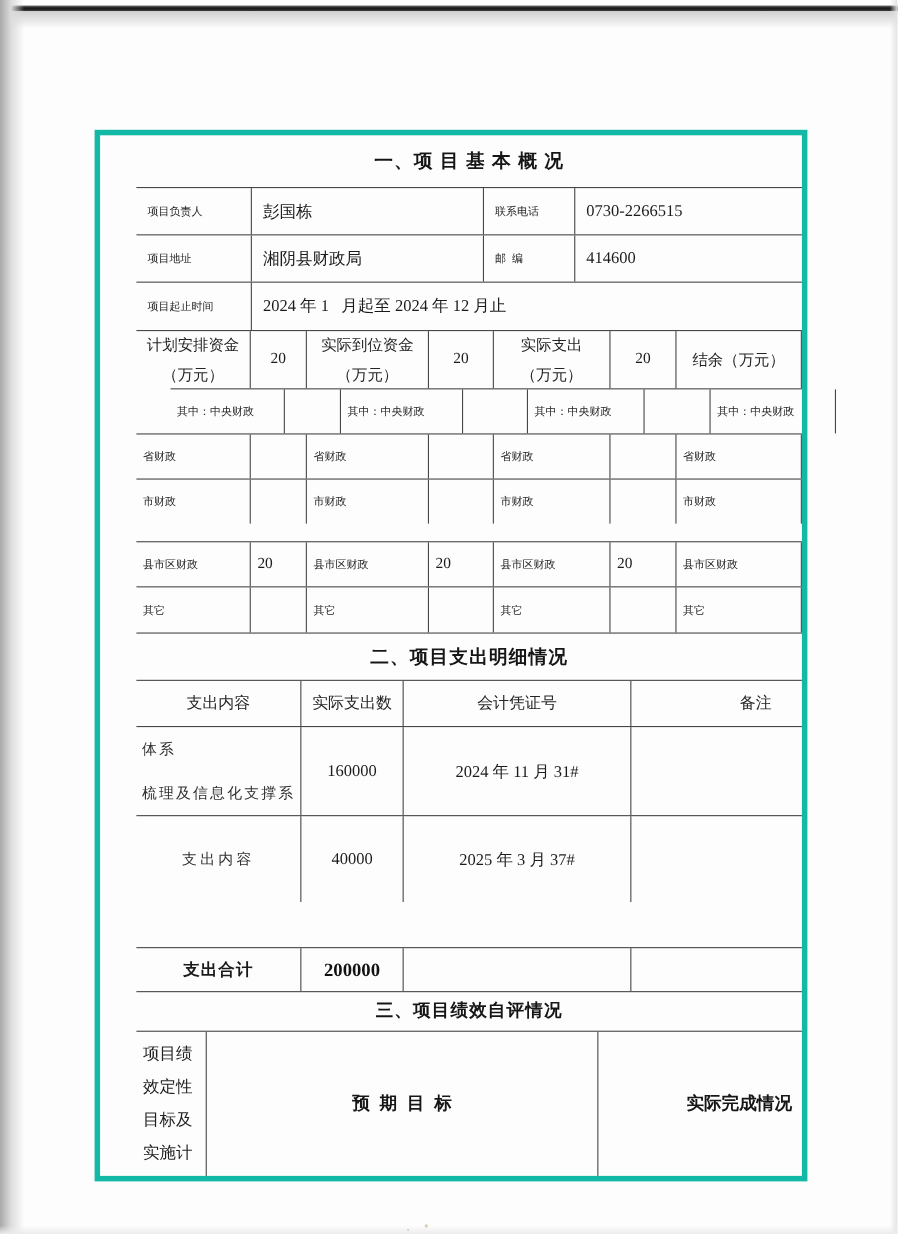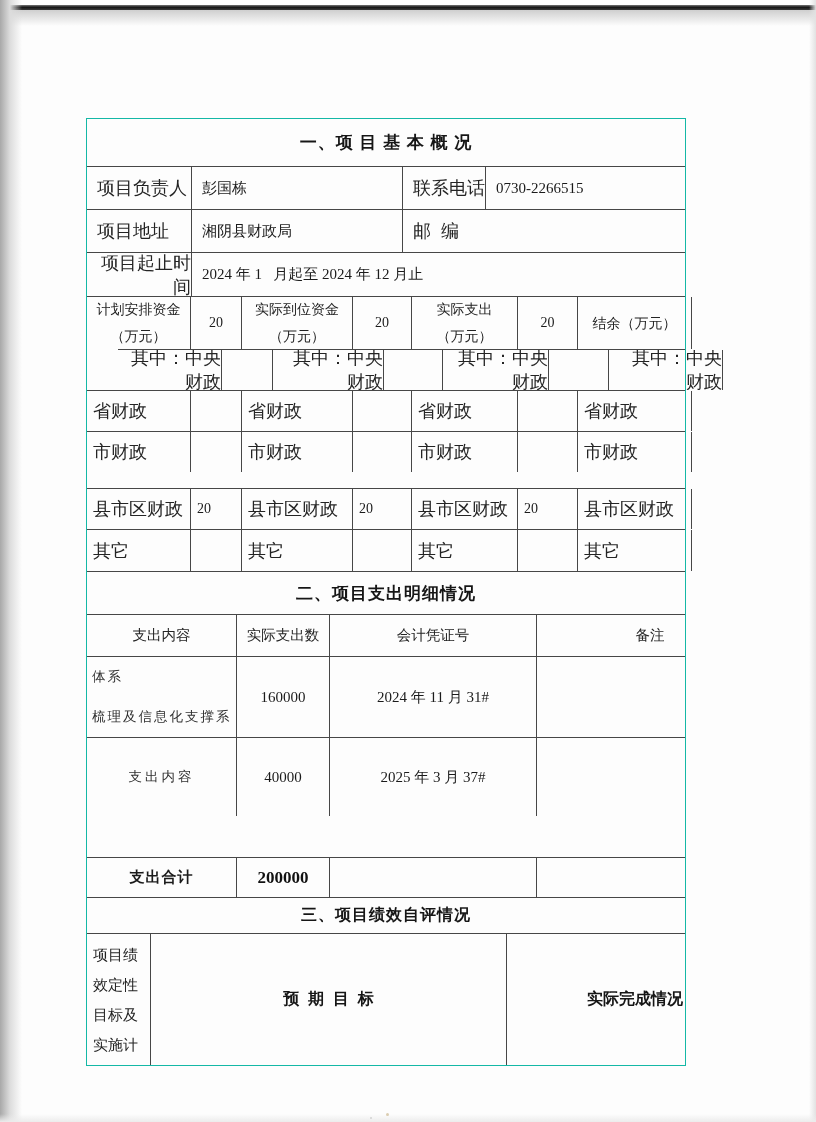--- a/index.html
+++ b/index.html
@@ -14,34 +14,35 @@
   .edge-top-dark{position:absolute;top:5px;left:0;right:0;height:5px;background:linear-gradient(#777,#161616 45%,#3a3a3a);}
   .edge-top-fade{position:absolute;top:10px;left:0;right:0;height:16px;background:linear-gradient(#cfcfcf,rgba(255,255,255,0));}
   .edge-left{position:absolute;left:0;top:0;bottom:0;width:22px;background:linear-gradient(90deg,#a8a8a8,#dcdcdc 45%,rgba(255,255,255,0));}
   .edge-right{position:absolute;right:0;top:0;bottom:0;width:7px;background:linear-gradient(270deg,#e2e2e2,rgba(255,255,255,0));}
   .edge-bottom{position:absolute;left:0;right:0;bottom:0;height:8px;background:linear-gradient(rgba(255,255,255,0),#ececec);}
   .speck1{position:absolute;left:386px;top:1113px;width:3px;height:3px;border-radius:50%;background:#cdb992;opacity:.7;}
   .speck2{position:absolute;left:370px;top:1117px;width:2px;height:2px;border-radius:50%;background:#bbb;opacity:.6;}
 
   
   .doc{
-    position:absolute;left:86px;top:118px;width:600px;
-    box-sizing:border-box;border:1px solid #14b8a6;
+    position:absolute;left:86px;top:118px;width:648px;
+    box-sizing:border-box;border:5px solid #14b8a6;
     background:#fdfdfd;
+    padding-left:33px;
   }
   .band{display:flex;align-items:stretch;box-sizing:border-box;}
   .band + .band{border-top:1px solid #474747;}
   .cell{
     box-sizing:border-box;display:flex;align-items:center;
     overflow:hidden;flex-shrink:0;
   }
   .cell + .cell{border-left:1px solid #474747;}
 
   .title-band{justify-content:center;align-items:center;font-weight:bold;font-size:17px;color:#161616;letter-spacing:1px;white-space:pre-wrap;}
-  .lbl{font-size:18px;padding-left:10px;color:#242424;white-space:pre-wrap;text-align:right;}
+  .lbl{font-size:10px;padding-left:10px;color:#242424;white-space:pre-wrap;text-align:right;}
   .val{font-family:"Liberation Serif", serif;font-size:15px;padding-left:10px;color:#1b1b1b;white-space:pre-wrap;}
   .c{justify-content:center;text-align:center;padding-left:0;}
   .funds-hdr{justify-content:center;text-align:center;font-size:14px;white-space:pre-line;line-height:1.9;color:#242424;}
   .amt{font-family:"Liberation Serif", serif;font-size:14px;color:#1b1b1b;}
   .t2hdr{justify-content:center;font-size:14.5px;color:#242424;}
   .kai{font-family:"Liberation Serif", serif;font-size:13.5px;letter-spacing:2px;color:#303030;white-space:pre-line;line-height:40px;padding-left:5px;}
   .serifc{font-family:"Liberation Serif", serif;font-size:15px;color:#1b1b1b;justify-content:center;text-align:center;}
   .boldlbl{font-weight:bold;font-size:15px;letter-spacing:1px;justify-content:center;color:#1a1a1a;}
   .boldnum{font-family:"Liberation Serif", serif;font-weight:bold;font-size:17px;justify-content:center;color:#111;}
   .side{font-size:15px;line-height:30px;padding:0 6px;word-break:break-all;color:#1f1f1f;align-items:center;}
@@ -67,20 +68,21 @@
     <div class="cell lbl" style="width:104px;">项目负责人</div>
     <div class="cell val" style="width:211px;">彭国栋</div>
     <div class="cell lbl" style="width:83px;">联系电话</div>
     <div class="cell val" style="width:278px;">0730-2266515</div>
   </div>
 
   <div class="band" style="height:43px;">
     <div class="cell lbl" style="width:104px;">项目地址</div>
     <div class="cell val" style="width:211px;">湘阴县财政局</div>
     <div class="cell lbl" style="width:83px;">邮  编</div>
+    <div class="cell val" style="width:278px;">414600</div>
   </div>
 
   <div class="band" style="height:44px;">
     <div class="cell lbl" style="width:104px;">项目起止时间</div>
     <div class="cell val" style="width:572px;">2024 年 1   月起至 2024 年 12 月止</div>
   </div>
 
   <div class="band" style="height:53px;">
     <div class="cell funds-hdr" style="width:103px;">计划安排资金
 （万元）</div>

